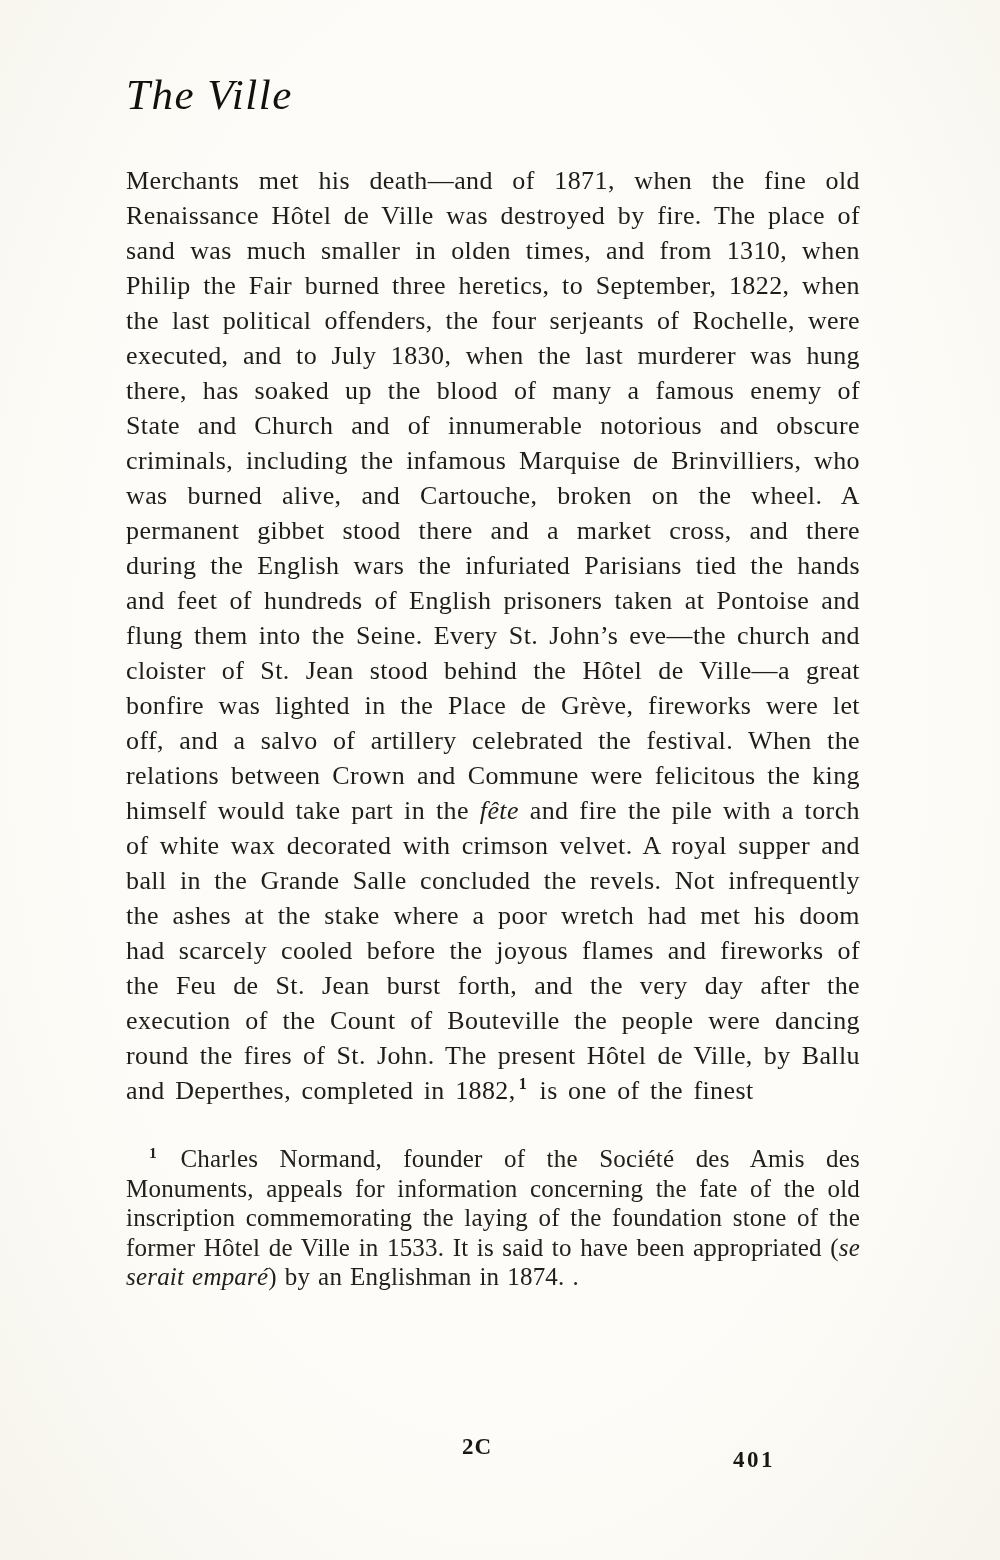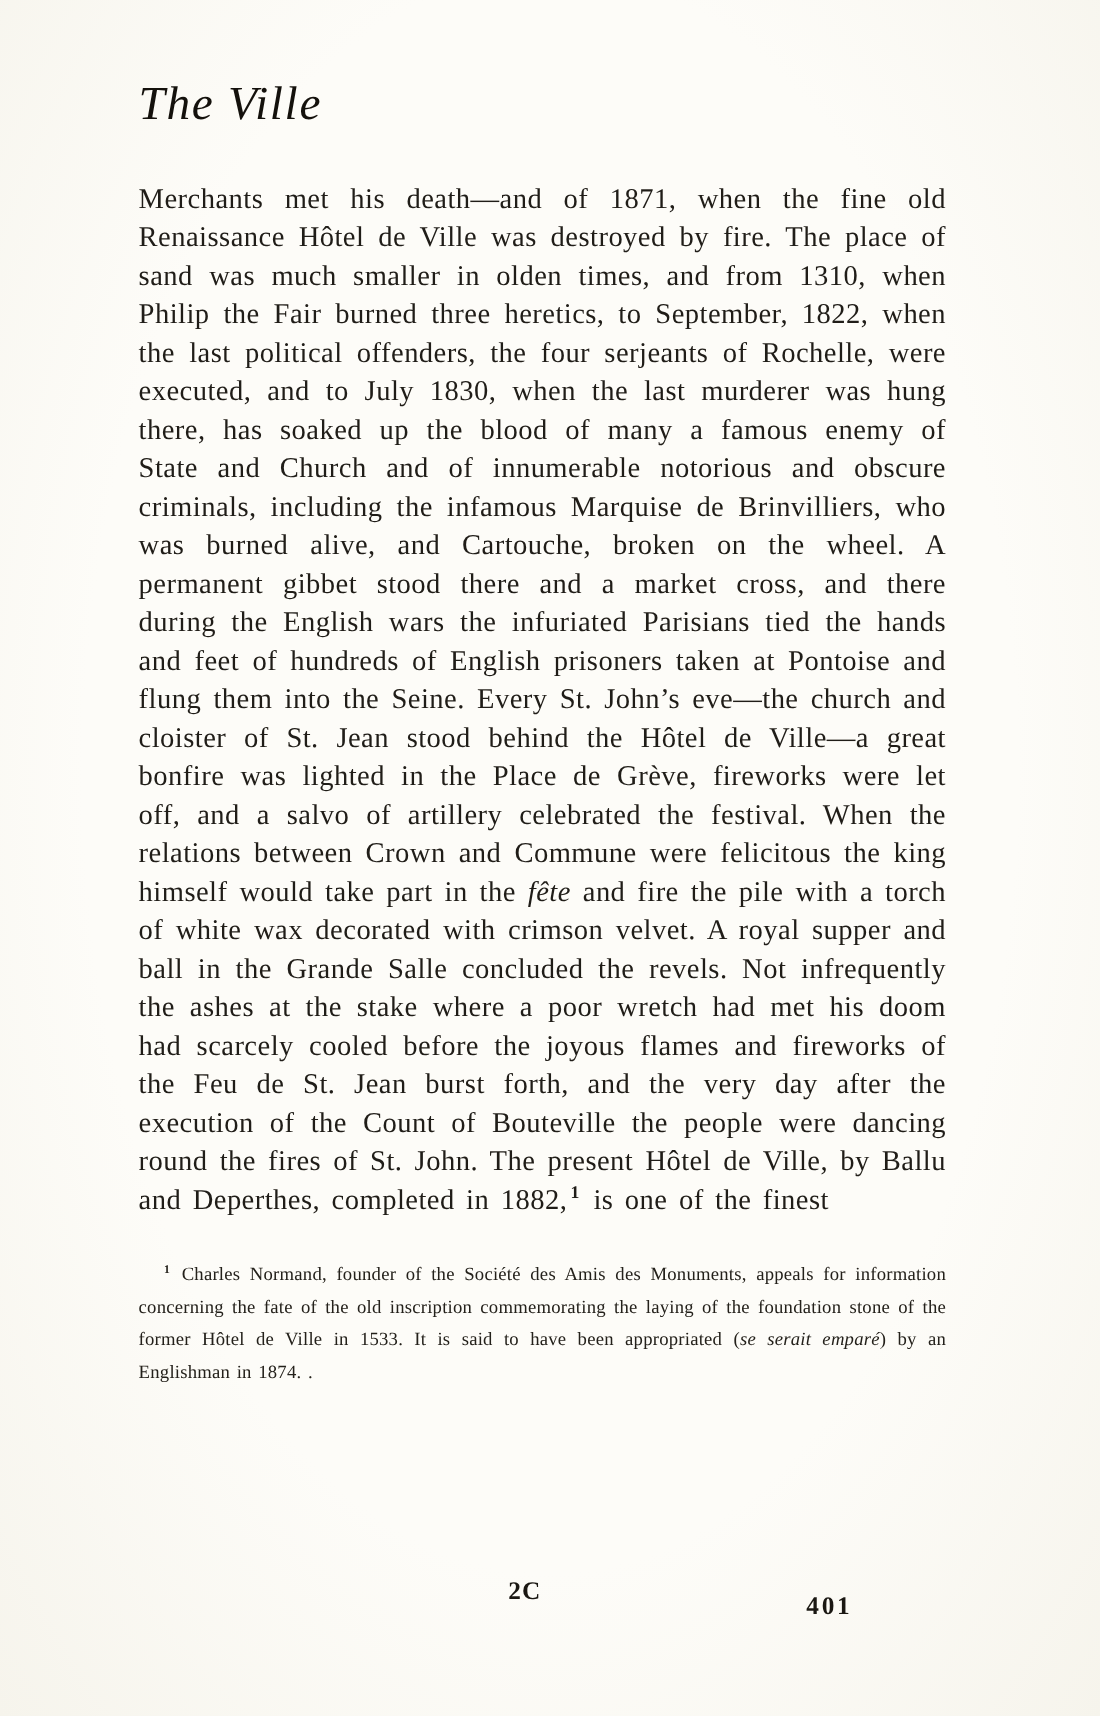--- a/index.html
+++ b/index.html
@@ -34,21 +34,21 @@
   .body-text i, .footnote i { }
   sup {
     font-size: 0.62em;
     vertical-align: super;
     line-height: 0;
     padding: 0 2px 0 3px;
     font-weight: bold;
   }
   .footnote {
     margin-top: 36px;
-    font-size: 17px;
+    font-size: 25px;
     line-height: 29.5px;
     text-align: justify;
     text-indent: 20px;
     letter-spacing: 0.2px;
     word-spacing: 1.5px;
     color: #24211b;
   }
   .page-footer {
     position: absolute;
     left: 126px;

